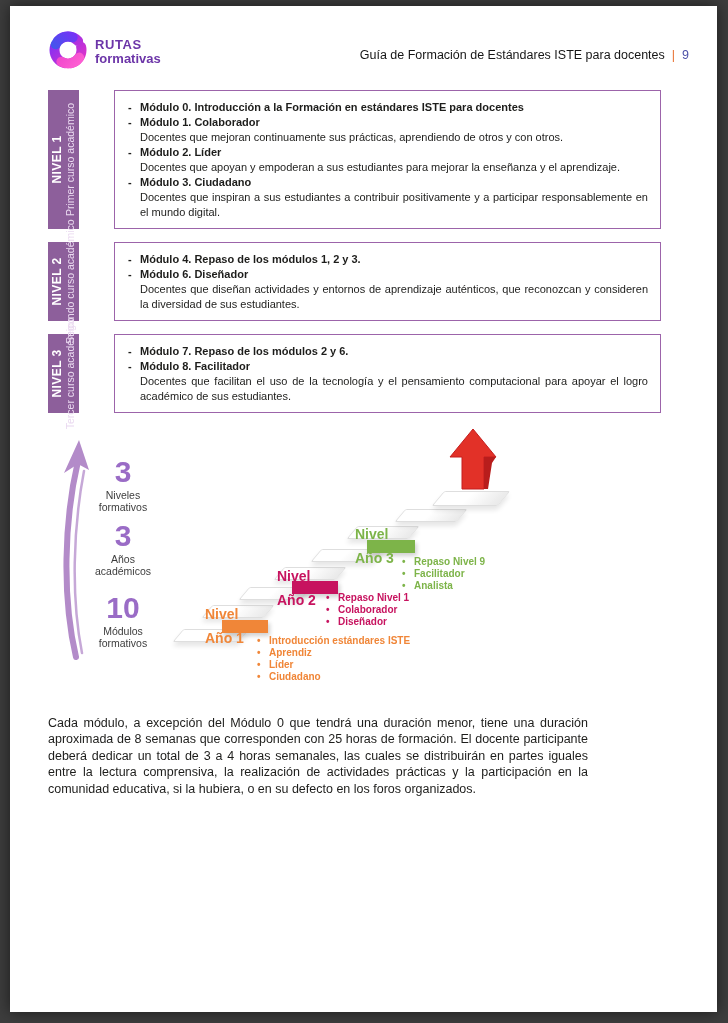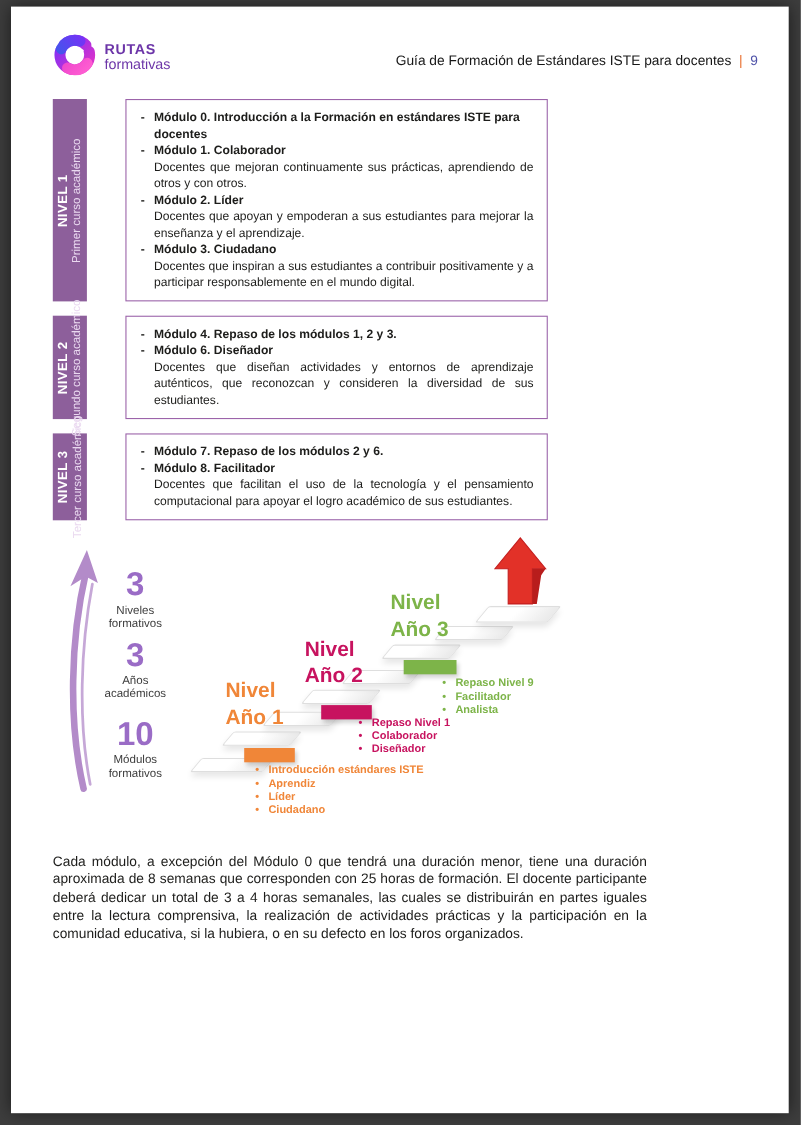--- a/index.html
+++ b/index.html
@@ -14,35 +14,35 @@
     position:absolute; left:10px; top:6px; width:707px; height:1006px;
     background:#ffffff; box-shadow:0 0 14px rgba(0,0,0,0.55);
     padding:24px 28px 0 38px;
   }
   
   .header { display:flex; justify-content:space-between; align-items:flex-start; margin-bottom:20px; }
   .logo { display:flex; align-items:center; gap:7px; }
   .logo-icon { width:40px; height:40px; }
   .logo-text { display:flex; flex-direction:column; line-height:1.05; padding-top:4px; }
   .logo-title { font-size:13px; font-weight:bold; color:#6c35a8; letter-spacing:0.6px; }
-  .logo-sub { font-size:13px; font-weight:normal; color:#6c35a8; }
+  .logo-sub { font-size:13px; font-weight:bold; color:#6c35a8; }
   .doc-title { font-size:12.5px; color:#161616; padding-top:18px; }
   .doc-title .sep { color:#e87030; margin:0 7px; }
   .doc-title .pageno { color:#4d51a8; }
   
   .level-row { display:flex; align-items:stretch; margin-bottom:13px; }
   .level-bar {
     width:31px; background:#8d5f9b; margin-right:35px;
     display:flex; align-items:center; justify-content:center; overflow:visible;
   }
   .bar-rot { transform:rotate(-90deg); white-space:nowrap; text-align:center; line-height:1.2; }
   .bar-label { font-size:12px; font-weight:bold; color:#ffffff; letter-spacing:0.4px; }
   .bar-sublabel { font-size:10.5px; color:#ead9f0; }
   .level-box {
-    width:384px; border:1.5px solid #9c64aa; background:#fff;
+    width:547px; border:1.5px solid #9c64aa; background:#fff;
     padding:9px 12px 8px 11px; font-size:11px; line-height:15px; color:#1d1d1b;
   }
   .mod { position:relative; padding-left:14px; }
   .mod::before { content:"-"; position:absolute; left:2px; top:0; font-weight:bold; color:#1d1d1b; }
   .mod-title { font-weight:bold; }
   .mod-desc { text-align:justify; }
   .mod-desc:empty { display:none; }
   
   .infographic { position:relative; height:272px; margin-top:14px; }
   .stat { position:absolute; width:90px; left:30px; text-align:center; }
@@ -51,21 +51,21 @@
   .tread {
     position:absolute; height:13px; width:62px; border-radius:2px;
     background:linear-gradient(100deg,#ffffff 45%,#e9e9e9);
     border:1px solid #dedede; box-shadow:3px 4px 5px rgba(0,0,0,0.10);
     transform:skewX(-40deg);
   }
   .stepbar { position:absolute; height:13px; width:46px; box-shadow:2px 3px 4px rgba(0,0,0,0.18); }
   .bg-orange { background:#f08638; }
   .bg-magenta { background:#c7135f; }
   .bg-green { background:#7db449; }
-  .nivel-label { position:absolute; font-weight:bold; font-size:19px; line-height:24px; }
+  .nivel-label { position:absolute; font-weight:bold; font-size:14px; line-height:24px;margin-top:45px; }
   .c-orange { color:#f08638; }
   .c-magenta { color:#c7135f; }
   .c-green { color:#7db449; }
   .slist { position:absolute; font-weight:bold; font-size:10px; line-height:11.5px; list-style:none; }
   .slist li { position:relative; padding-left:13px; margin-bottom:0.5px; }
   .slist li::before { content:"\2022"; position:absolute; left:1px; }
   .up-arrow { position:absolute; left:8px; top:10px; }
   .red-arrow { position:absolute; left:396px; top:0; }
   
   .footer-par {
@@ -227,21 +227,21 @@
     </div>
     <div class="nivel-label c-magenta" style="left:229px; top:92px;">
       <div>Nivel</div>
       <div>Año 2</div>
     </div>
     <div class="nivel-label c-green" style="left:307px; top:50px;">
       <div>Nivel</div>
       <div>Año 3</div>
     </div>
 
-    <ul class="slist c-orange" style="left:183px; top:208px;">
+    <ul class="slist c-orange" style="left:208px; top:208px;">
       <li>Introducción estándares ISTE</li>
       <li>Aprendiz</li>
       <li>Líder</li>
       <li>Ciudadano</li>
     </ul>
     <ul class="slist c-magenta" style="left:277px; top:165px;">
       <li>Repaso Nivel 1</li>
       <li>Colaborador</li>
       <li>Diseñador</li>
     </ul>

